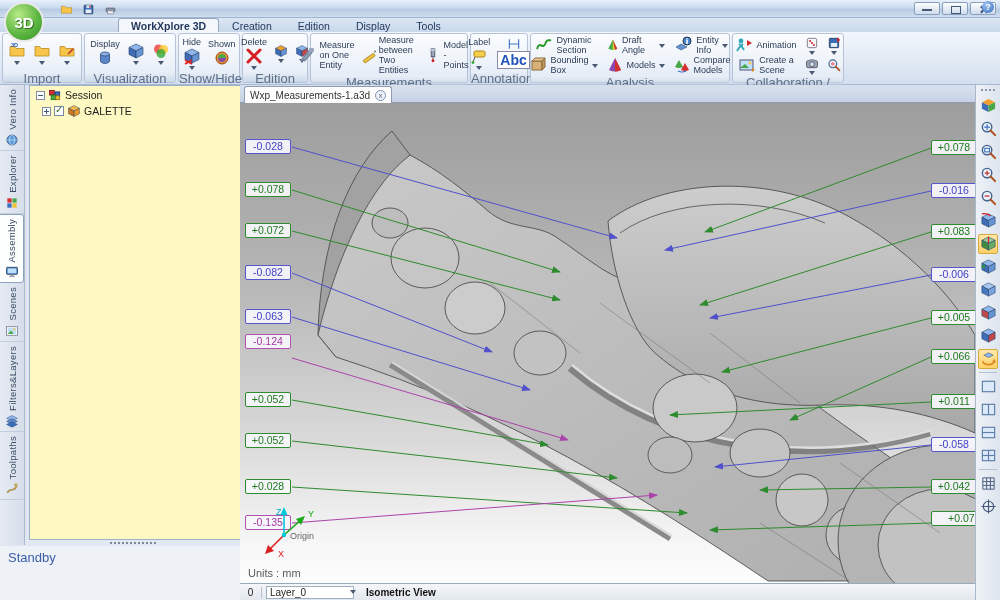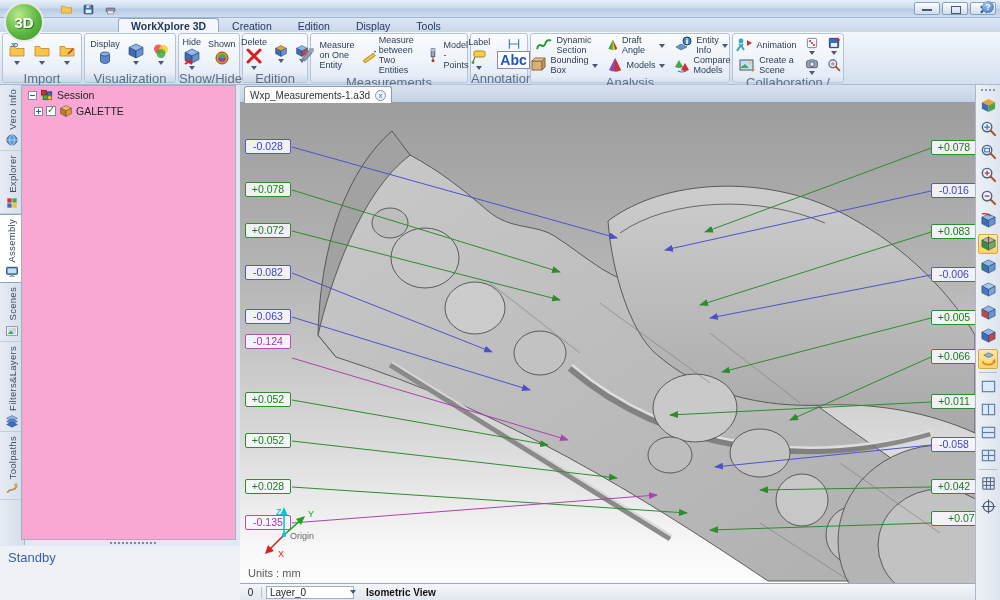--- a/index.html
+++ b/index.html
@@ -66,22 +66,22 @@
   #left-strip { position:absolute; left:0; top:85px; width:25px; height:460px;
     background:linear-gradient(90deg,#e6ebf3,#d6deea); border-right:1px solid #aab8cc; }
   .vtab { width:24px; display:flex; flex-direction:column; align-items:center; padding:4px 0 3px 0;
     border-bottom:1px solid #c2cddd; cursor:default; }
   .vtab .vtext { writing-mode:vertical-rl; transform:rotate(180deg); font-size:9.5px; color:#3a4a63; letter-spacing:.3px; }
   .vtab .vicon { margin-top:3px; width:14px; height:14px; }
   .vtab .vicon svg { width:14px; height:14px; }
   .vtab.selected { background:#fdfefe; border:1px solid #8fa3bd; border-left:none; border-radius:0 3px 3px 0; }
 
   
-  #left-panel { position:absolute; left:21px; top:85px; width:215px; height:455px;
-    background:#f9a8d4; border:1px solid #9eb0c8; }
+  #left-panel { position:absolute; left:29px; top:85px; width:215px; height:455px;
+    background:#fef9c3; border:1px solid #9eb0c8; }
   .tree-row { display:flex; align-items:center; gap:3px; padding:2px 0 0 6px; font-size:10.5px; color:#222; }
   .tree-row.child { padding-left:12px; }
   .expander { width:9px; height:9px; border:1px solid #7c8ea8; background:#fff; position:relative; flex:none; }
   .expander::before { content:""; position:absolute; left:1px; right:1px; top:3px; height:1px; background:#44597a; }
   .expander.plus::after { content:""; position:absolute; top:1px; bottom:1px; left:3px; width:1px; background:#44597a; }
   .cbx { width:10px; height:10px; border:1px solid #7a8aa2; background:#fff; position:relative; flex:none; }
   .cbx.checked::after { content:"✓"; position:absolute; left:0px; top:-3px; font-size:10px; color:#2a6e2a; }
   .tree-icon { width:14px; height:14px; flex:none; }
   .tree-icon svg { width:14px; height:14px; }
   #panel-splitter { position:absolute; left:25px; top:540px; width:215px; height:6px;

